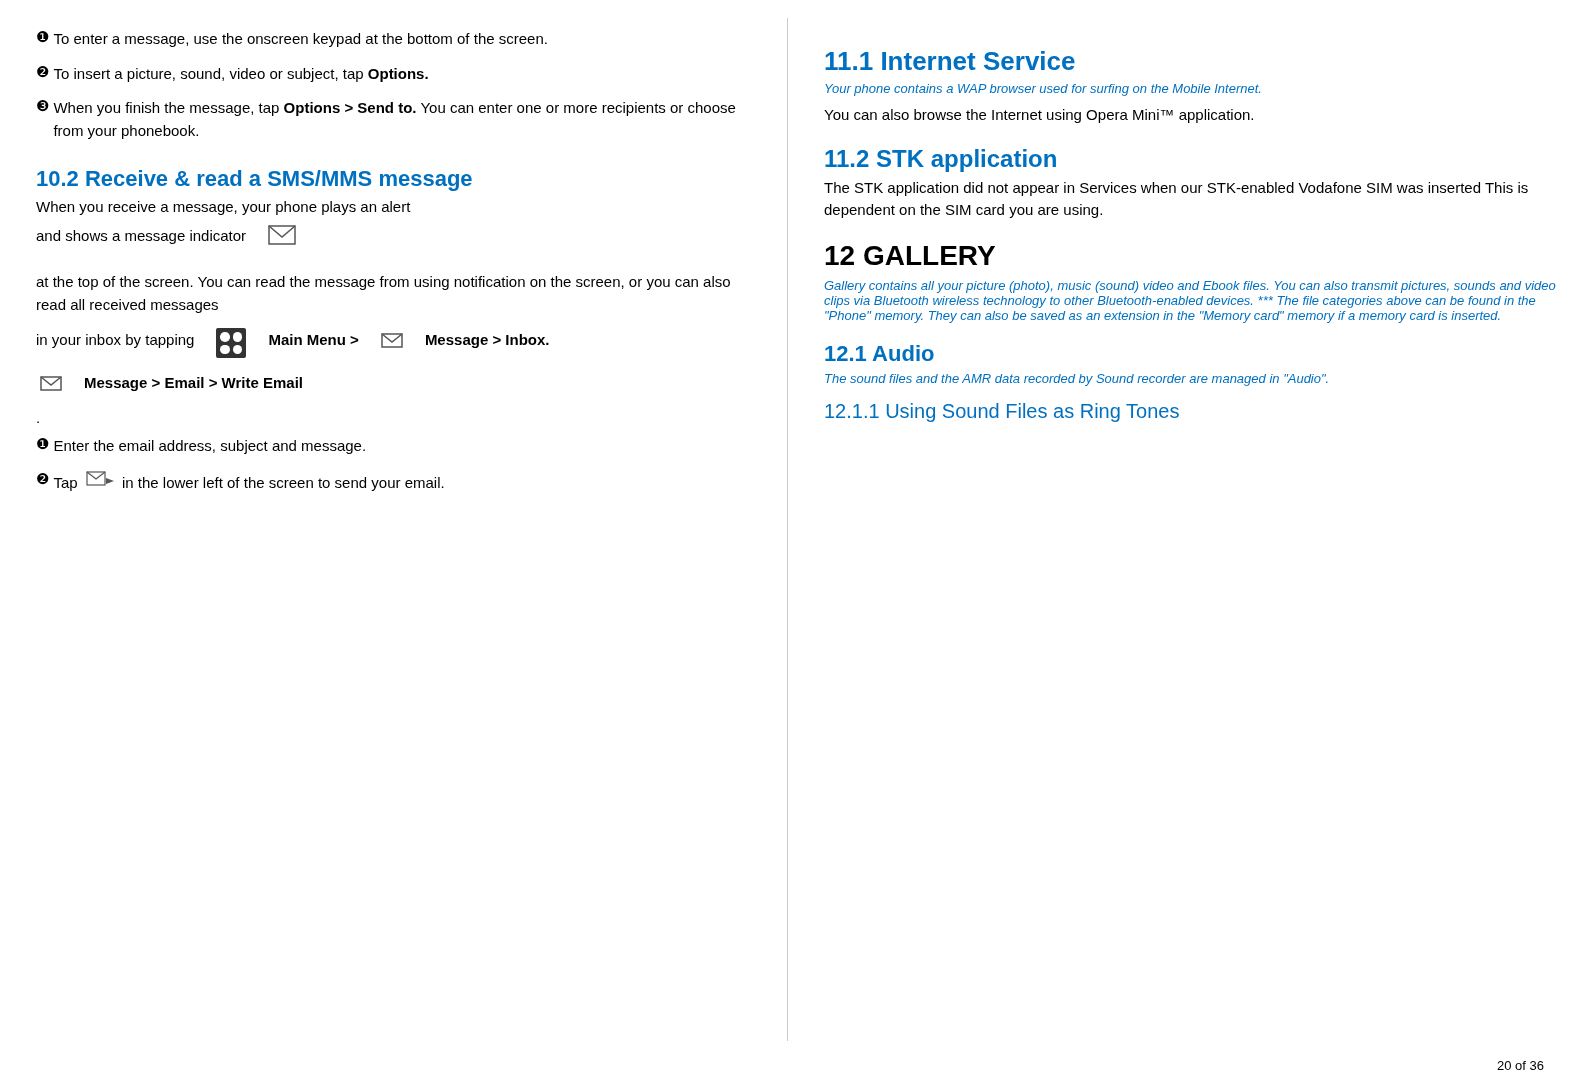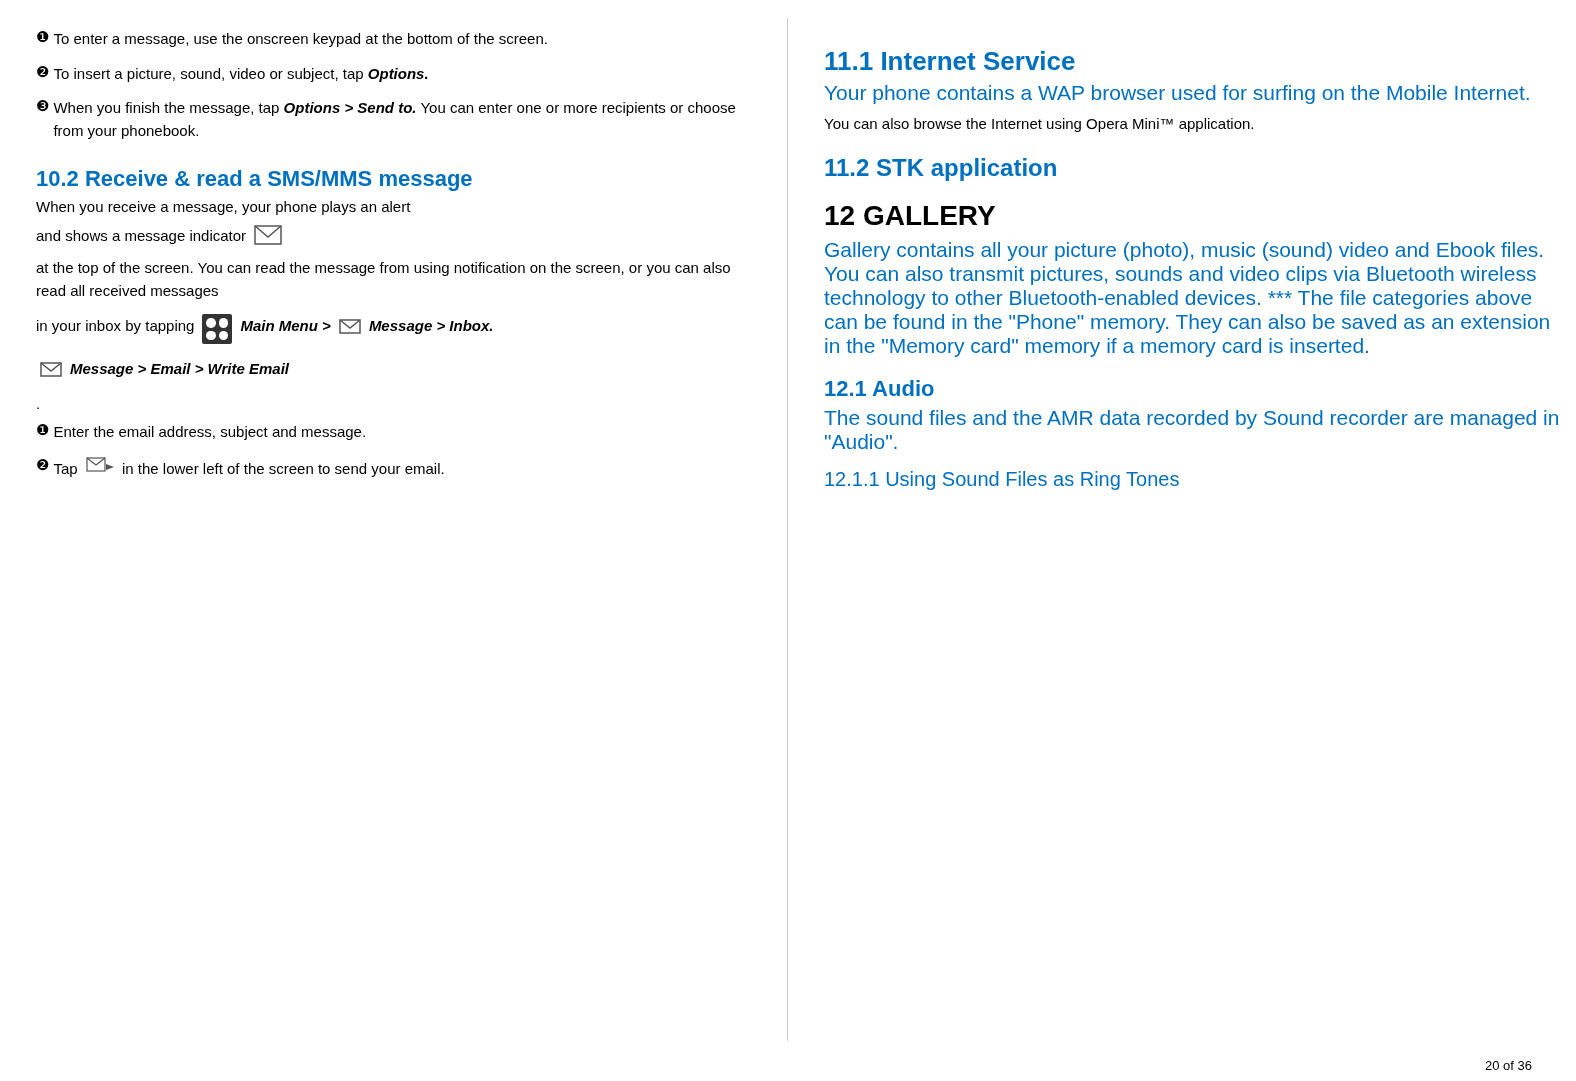--- a/index.html
+++ b/index.html
@@ -42,33 +42,33 @@
       margin-top: 18px;
     }
     .section-heading-small {
       font-size: 20px;
       font-weight: normal;
       color: #0070c0;
       margin-bottom: 4px;
       margin-top: 14px;
     }
     .italic-blue {
+      font-style: italic;
       color: #0070c0;
-      font-size: 21px;
+      font-size: 13px;
       margin-bottom: 8px;
     }
     .body-text {
       font-size: 15px;
       color: #000;
       line-height: 1.5;
       margin-bottom: 6px;
     }
     .bold-inline {
       font-weight: bold;
-      font-style: italic;
     }
     .numbered-item {
       display: flex;
       align-items: flex-start;
       margin-bottom: 6px;
     }
     .num-symbol {
       font-size: 15px;
       margin-right: 4px;
       flex-shrink: 0;
@@ -89,30 +89,30 @@
       vertical-align: middle;
       border-radius: 2px;
     }
     .menu-icon-dot {
       background: #fff;
       border-radius: 50%;
     }
     .page-footer {
       position: absolute;
       bottom: 8px;
-      right: 44px;
+      right: 32px;
       font-size: 13px;
       color: #000;
       margin-top: 24px;
     }
     .inline-row {
       display: flex;
       align-items: center;
       flex-wrap: wrap;
-      gap: 4px;
+      gap: 18px;
       margin-bottom: 6px;
       line-height: 1.6;
     }
   </style>
 </head>
 <body>
 
 <div class="page-container">
 
   <div class="left-column">
@@ -213,20 +213,21 @@
 
   <div class="right-column">
 
     <div class="section-heading-medium" style="color: #0070c0; font-size:26px;">11.1 Internet Service</div>
     <p class="italic-blue">Your phone contains a WAP browser used for surfing on the Mobile Internet.</p>
     <p class="body-text">You can also browse the Internet using Opera Mini™ application.</p>
 
     <div style="margin-top:14px;"></div>
 
     <div class="section-heading-medium" style="font-size:24px;">11.2 STK application</div>
+    <p class="body-text">The STK application did not appear in Services when our STK-enabled Vodafone SIM was inserted This is dependent on the SIM card you are using.</p>
 
     <div style="margin-top:14px;"></div>
 
     <div class="section-heading-large">12 GALLERY</div>
     <p class="italic-blue">Gallery contains all your picture (photo), music (sound) video and Ebook files. You can also transmit pictures, sounds and video clips via Bluetooth wireless technology to other Bluetooth-enabled devices. *** The file categories above can be found in the "Phone" memory. They can also be saved as an extension in the "Memory card" memory if a memory card is inserted.</p>
 
     <div style="margin-top:10px;"></div>
 
     <div class="section-heading-medium" style="font-size:22px;">12.1 Audio</div>
     <p class="italic-blue">The sound files and the AMR data recorded by Sound recorder are managed in "Audio".</p>

